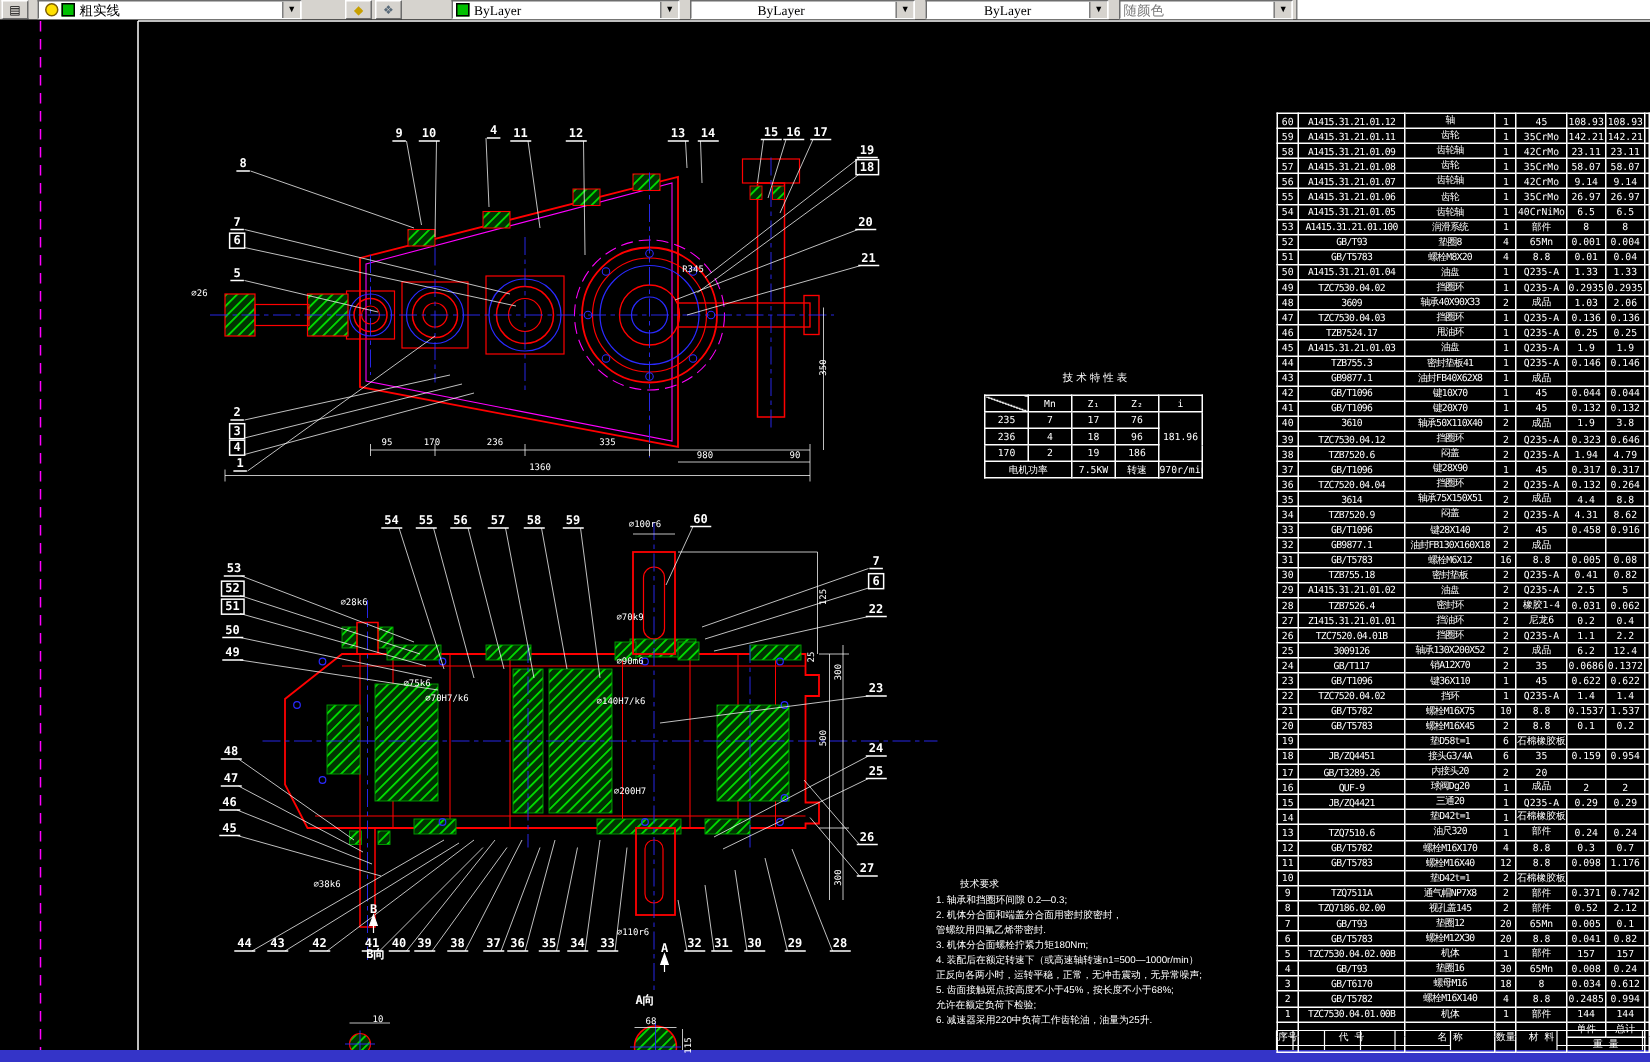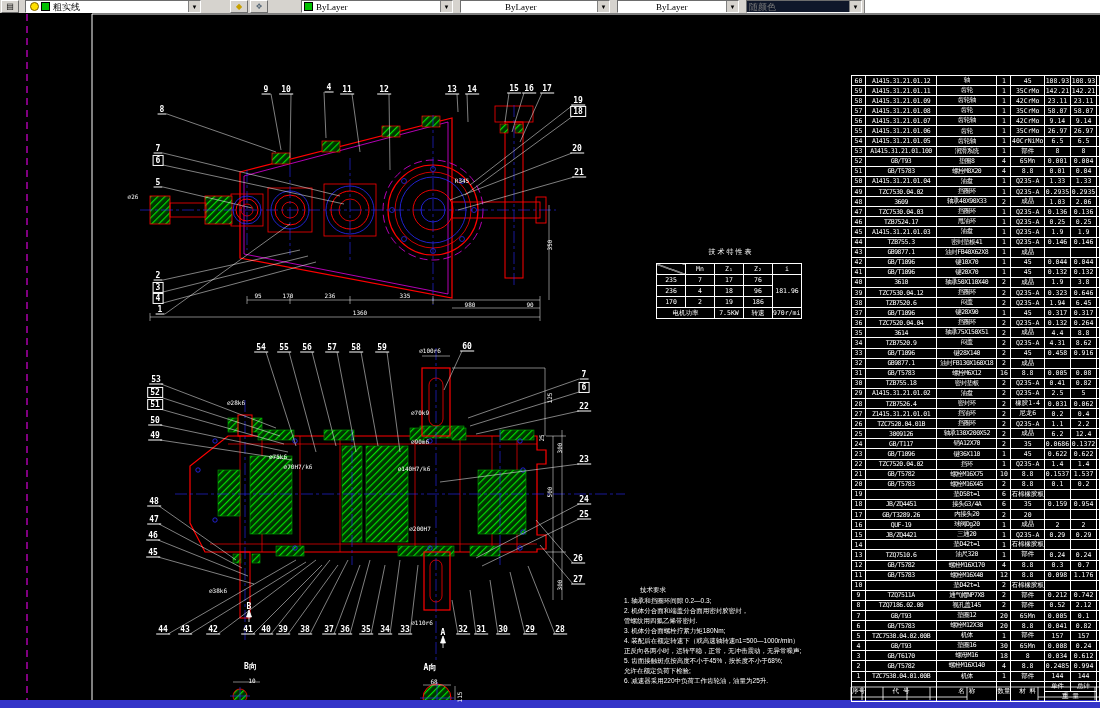--- a/index.html
+++ b/index.html
@@ -5,21 +5,21 @@
   html,body{margin:0;padding:0;background:#000;}
   #app{position:relative;width:1100px;height:708px;overflow:hidden;background:#000;font-family:"Liberation Sans",sans-serif;}
   
   #toolbar{position:absolute;left:0;top:0;width:1100px;height:13px;background:#d6d3ce;border-bottom:1px solid #808080;display:flex;align-items:center;font-size:9px;color:#000;}
   .tbtn{width:16px;height:11px;margin:0 1px;background:#d6d3ce;border:1px solid;border-color:#fff #6d6d6d #6d6d6d #fff;display:flex;align-items:center;justify-content:center;}
   .combo{position:relative;height:11px;background:#fff;border:1px solid;border-color:#6d6d6d #fff #fff #6d6d6d;display:flex;align-items:center;padding-left:2px;margin:0 2px;overflow:hidden;}
   .combo .cval{font-size:9px;line-height:10px;white-space:nowrap;font-family:Liberation Serif, serif;}
   .carrow{position:absolute;right:0;top:0;width:11px;height:11px;background:#d6d3ce;border-left:1px solid #808080;font-size:6px;display:flex;align-items:center;justify-content:center;color:#000;}
   .swatch{width:7px;height:7px;display:inline-block;margin-right:3px;border:1px solid #000;}
   .bulb{width:7px;height:7px;border-radius:50%;background:#ffe000;border:1px solid #806000;display:inline-block;margin:0 2px 0 2px;}
-  .combo.disabled{background:#0f172a;color:#7a7a7a;}
+  .combo.disabled{background:#ffffff;color:#7a7a7a;}
   .tb-sep{width:3px;height:12px;}
   .glyph{font-size:8px;line-height:8px;}
   
   #canvas{position:absolute;left:0;top:13px;width:1100px;height:687px;background:#000;}
   #draw,#ann{position:absolute;left:0;top:0;pointer-events:none;}
   
   .balloon{position:absolute;transform:translate(-50%,-55%);color:#fff;font:bold 8px "DejaVu Sans Mono",monospace;border-bottom:1px solid #fff;padding:0 2px;white-space:nowrap;z-index:5;}
   .balloon.boxed{border:1px solid #fff;}
   .dim{position:absolute;transform:translate(-50%,-50%);color:#fff;font:6px "DejaVu Sans Mono",monospace;white-space:nowrap;z-index:4;}
   .dim.rot{transform:translate(-50%,-50%) rotate(-90deg);}
@@ -440,21 +440,21 @@
         <div class="dim rot" style="left: 549px; top: 385px;">125</div>
         <div class="dim rot" style="left: 541px; top: 425px;">25</div>
         <div class="dim rot" style="left: 559px; top: 435px;">300</div>
         <div class="dim rot" style="left: 549px; top: 479px;">500</div>
         <div class="dim rot" style="left: 559px; top: 572px;">300</div>
         <div class="dim" style="left: 252px; top: 667px;">10</div>
         <div class="dim" style="left: 434px; top: 668px;">68</div>
         <div class="dim rot" style="left: 459px; top: 684px;">115</div>
         <div class="marker" style="left: 249px; top: 593px;">B</div>
         <div class="marker" style="left: 443px; top: 619px;">A</div>
-        <div class="marker" style="left: 235px; top: 653px; padding-left: 31px;">B向</div>
+        <div class="marker" style="left: 235px; top: 623px; padding-left: 31px;">B向</div>
         <div class="marker" style="left: 430px; top: 654px;">A向</div>
       </div>
 
     <div id="ttwrap">
       <div id="tt-title">技术特性表</div>
       <table id="tt">
           <tbody id="tt-body">
             <tr>
               <td class="diag"></td>
               <td>Mn</td>
@@ -738,21 +738,21 @@
             <td class="c6">0.646</td>
             <td class="c7"></td>
           </tr>
           <tr>
             <td class="c0">38</td>
             <td class="c1">TZB7520.6</td>
             <td class="c2">闷盖</td>
             <td class="c3">2</td>
             <td class="c4">Q235-A</td>
             <td class="c5">1.94</td>
-            <td class="c6">6.45</td>
+            <td class="c6">4.79</td>
             <td class="c7"></td>
           </tr>
           <tr>
             <td class="c0">37</td>
             <td class="c1">GB/T1096</td>
             <td class="c2">键28X90</td>
             <td class="c3">1</td>
             <td class="c4">45</td>
             <td class="c5">0.317</td>
             <td class="c6">0.317</td>
@@ -953,21 +953,21 @@
             <td class="c1">GB/T3289.26</td>
             <td class="c2">内接头20</td>
             <td class="c3">2</td>
             <td class="c4">20</td>
             <td class="c5"></td>
             <td class="c6"></td>
             <td class="c7"></td>
           </tr>
           <tr>
             <td class="c0">16</td>
-            <td class="c1">QUF-19</td>
+            <td class="c1">QUF-9</td>
             <td class="c2">球阀Dg20</td>
             <td class="c3">1</td>
             <td class="c4">成品</td>
             <td class="c5">2</td>
             <td class="c6">2</td>
             <td class="c7"></td>
           </tr>
           <tr>
             <td class="c0">15</td>
             <td class="c1">JB/ZQ4421</td>
@@ -1027,21 +1027,21 @@
             <td class="c5"></td>
             <td class="c6"></td>
             <td class="c7"></td>
           </tr>
           <tr>
             <td class="c0">9</td>
             <td class="c1">TZQ7511A</td>
             <td class="c2">通气帽NP7X8</td>
             <td class="c3">2</td>
             <td class="c4">部件</td>
-            <td class="c5">0.212</td>
+            <td class="c5">0.371</td>
             <td class="c6">0.742</td>
             <td class="c7"></td>
           </tr>
           <tr>
             <td class="c0">8</td>
             <td class="c1">TZQ7186.02.00</td>
             <td class="c2">视孔盖145</td>
             <td class="c3">2</td>
             <td class="c4">部件</td>
             <td class="c5">0.52</td>

